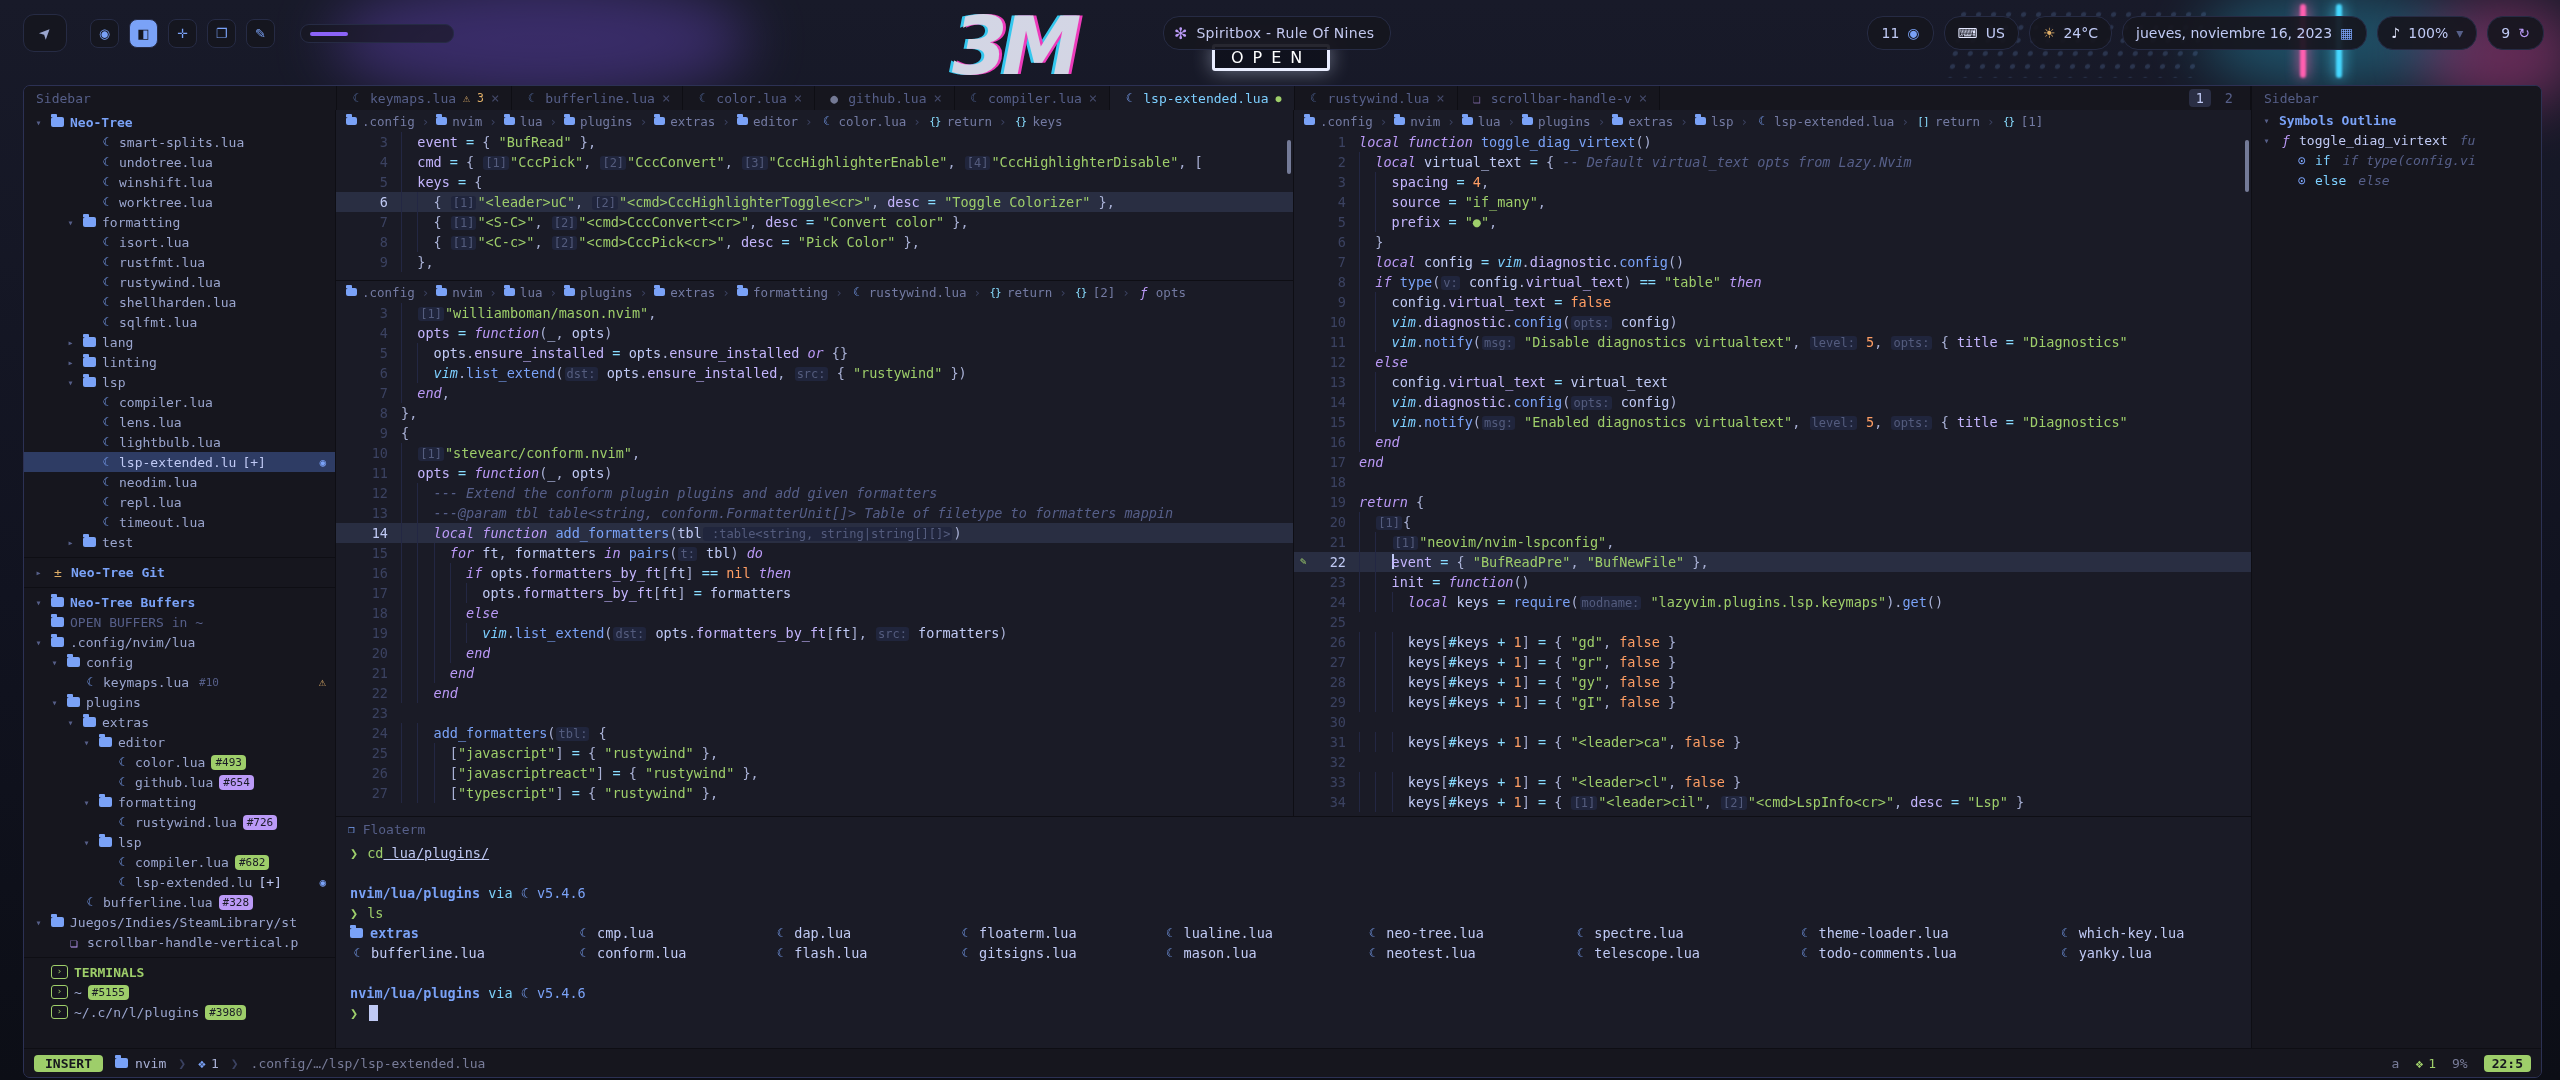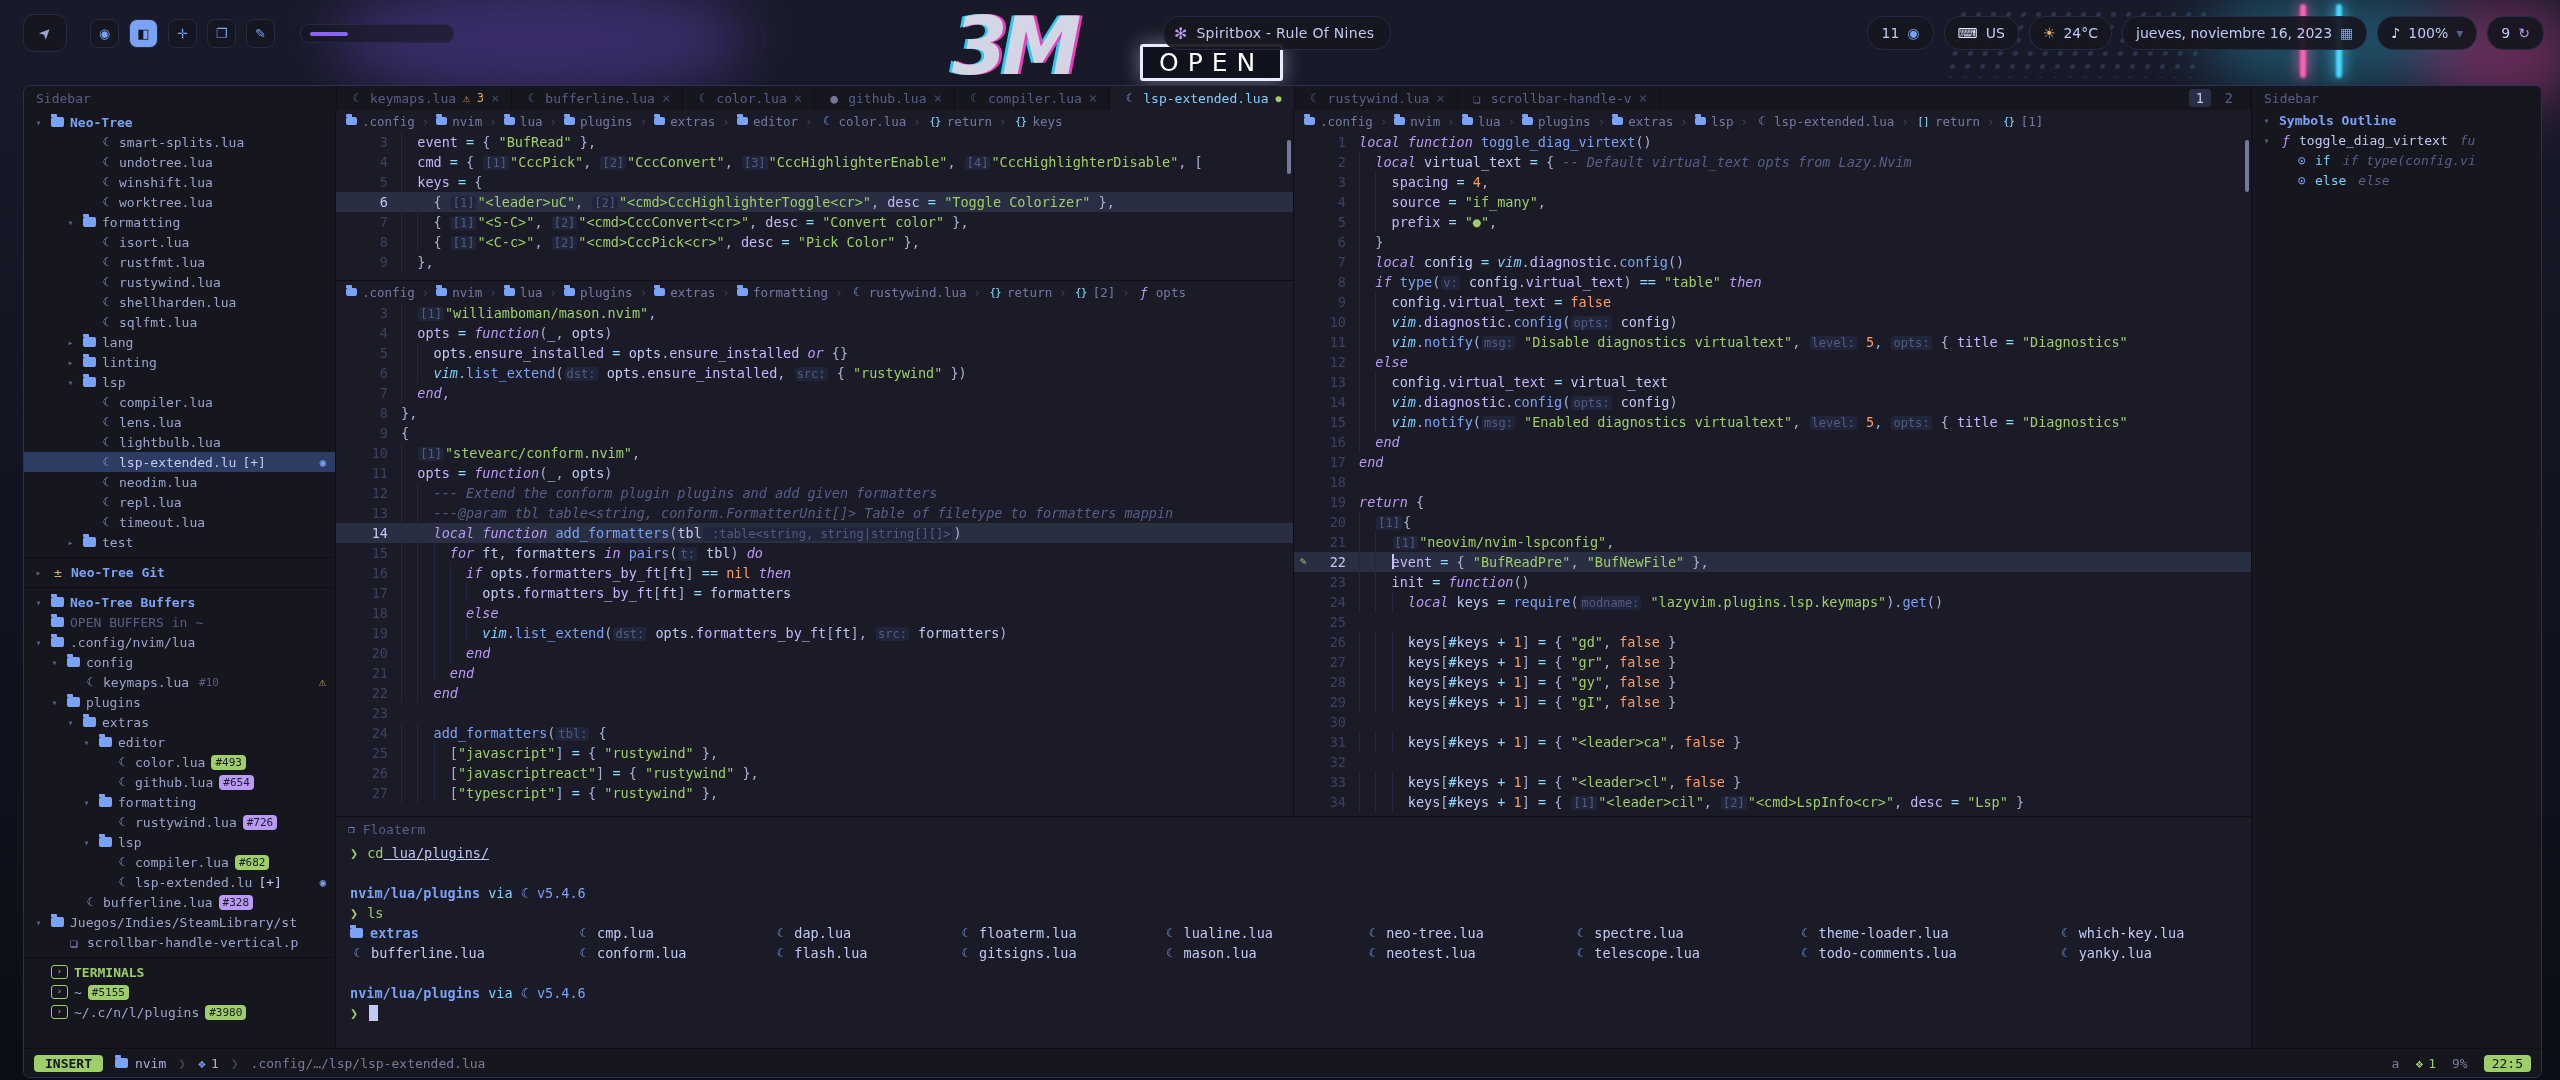--- a/index.html
+++ b/index.html
@@ -5,22 +5,22 @@
   html,body{margin:0;padding:0;width:2560px;height:1080px;overflow:hidden;background:#0d0f18;
     font-family:"DejaVu Sans",sans-serif;}
   
   .wall{position:absolute;inset:0;background:linear-gradient(180deg,#181a29 0%,#111320 55%,#0c0e16 100%);}
   .glow{position:absolute;filter:blur(28px);opacity:.5;border-radius:50%;}
   .g1{left:330px;top:-20px;width:420px;height:120px;background:#5b3fa8;}
   .g2{left:2200px;top:-10px;width:260px;height:100px;background:#2bb3d8;opacity:.35;}
   .g3{left:2420px;top:0;width:160px;height:110px;background:#d8479c;opacity:.4;}
   .wp-3m{position:absolute;left:952px;top:0px;font-size:80px;font-weight:900;font-style:italic;
     letter-spacing:-6px;color:#e3e6f5;text-shadow:3px 0 #ff3ec8,-3px 0 #37d6ff;opacity:.92;}
-  .wp-open{position:absolute;left:1140px;top:44px;border:3px solid #e9edff;border-radius:3px;
-    padding:1px 16px;font-size:25px;letter-spacing:9px;color:#ffffff;background:rgba(8,10,18,.5);
+  .wp-open{position:absolute;left:1212px;top:44px;border:3px solid #e9edff;border-radius:3px;
+    padding:1px 16px;font-size:16px;letter-spacing:9px;color:#ffffff;background:rgba(8,10,18,.5);
     box-shadow:0 0 20px rgba(220,230,255,.45);}
   .hexdots{position:absolute;left:1950px;top:8px;width:250px;height:70px;opacity:.5;
     background:radial-gradient(circle 2px,rgba(130,180,255,.35) 2px,transparent 3px) 0 0/15px 13px;
     transform:skewX(-12deg);}
   .neonbar{position:absolute;top:4px;width:6px;height:74px;border-radius:3px;filter:blur(1px);}
   .nb1{left:2300px;background:#ff5fb0;box-shadow:0 0 14px #ff5fb0;}
   .nb2{left:2336px;background:#45d7ff;box-shadow:0 0 14px #45d7ff;}
 
   
   .tb-el{position:absolute;display:flex;align-items:center;background:rgba(22,22,30,.92);
@@ -171,21 +171,21 @@
   
   .statusline{height:28px;flex:0 0 auto;background:#16161e;border-top:1px solid #0e0e14;
     display:flex;align-items:center;gap:12px;padding:0 10px;font-size:13px;color:#787c99;}
   .mode{background:#9ece6a;color:#16161e;font-weight:bold;border-radius:4px;padding:1px 11px;}
   .sl-chip{display:flex;align-items:center;gap:7px;color:#a9b1d6;}
   .sl-sep::before{content:"❯";color:#3b4261;}
   .sl-marker{display:flex;gap:5px;color:#7aa2f7;}
   .sl-marker b{color:#a9b1d6;font-weight:normal;}
   .sl-right{margin-left:auto;display:flex;gap:16px;align-items:center;}
   .sl-win{color:#9ece6a;display:flex;gap:5px;}
-  .sl-pos{background:#9ece6a;color:#16161e;border-radius:4px;padding:1px 8px;font-weight:normal;}
+  .sl-pos{background:#9ece6a;color:#16161e;border-radius:4px;padding:1px 8px;font-weight:bold;}
 </style>
 </head>
 <body>
 
 <div class="wall">
   <div class="glow g1"></div>
   <div class="glow g2"></div>
   <div class="glow g3"></div>
   <div class="hexdots"></div>
   <div class="neonbar nb1"></div>

